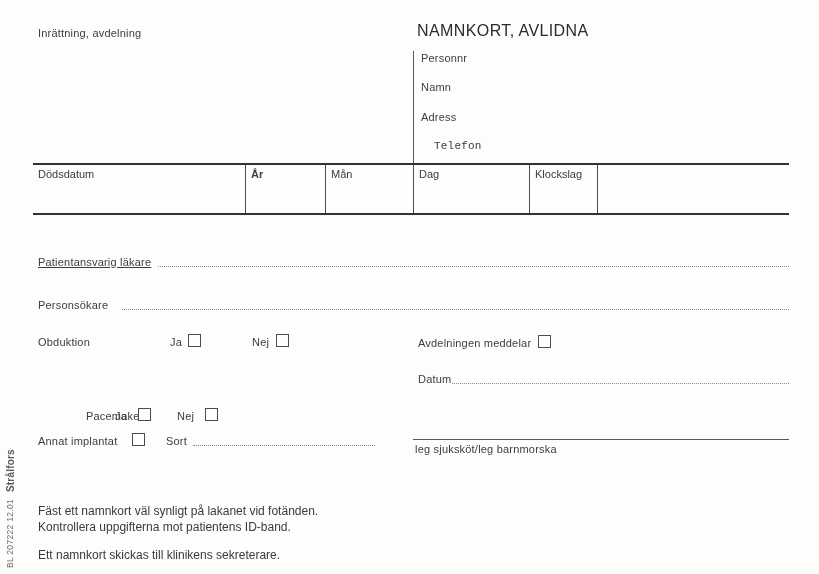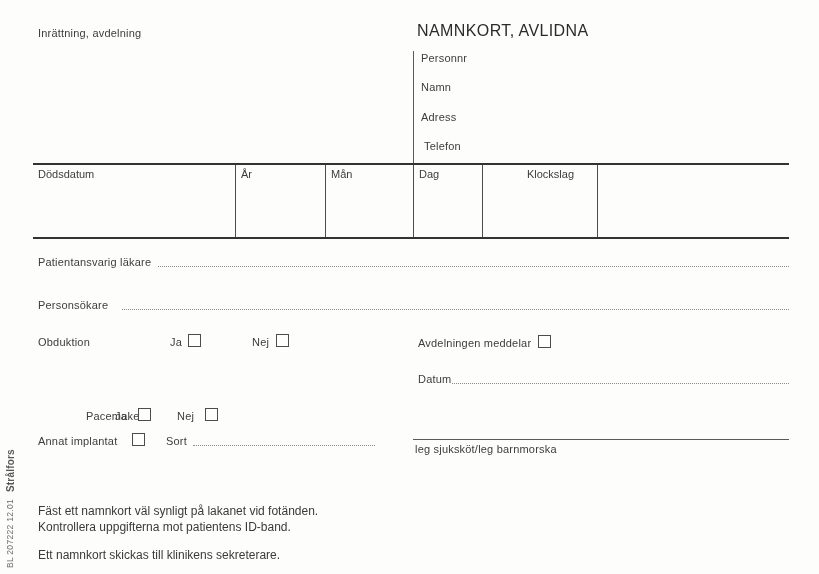--- a/index.html
+++ b/index.html
@@ -31,33 +31,33 @@
   <div class="abs lbl" style="left:38px;top:27px;">Inrättning, avdelning</div>
   <div class="abs title" style="left:417px;top:22px;">NAMNKORT, AVLIDNA</div>
 
   <div class="abs vline" style="left:413px;top:51px;height:112px;"></div>
   <div class="abs lbl" style="left:421px;top:52px;">Personnr</div>
   <div class="abs" style="left:500px;top:50px;width:280px;height:16px;"></div>
   <div class="abs lbl" style="left:421px;top:81px;">Namn</div>
   <div class="abs" style="left:500px;top:79px;width:280px;height:16px;"></div>
   <div class="abs lbl" style="left:421px;top:111px;">Adress</div>
   <div class="abs" style="left:500px;top:109px;width:280px;height:16px;"></div>
-  <div class="abs lbl" style="left:424px;top:140px;">Telefon</div>
+  <div class="abs lbl" style="left:434px;top:140px;font-family:Liberation Mono, monospace;">Telefon</div>
   <div class="abs" style="left:500px;top:138px;width:280px;height:16px;"></div>
 
-  <div class="abs table" style="left:33px;top:163px;width:756px;height:76px;">
+  <div class="abs table" style="left:33px;top:163px;width:756px;height:52px;">
     <div class="cell first" style="left:0;width:202px;">Dödsdatum</div>
-    <div class="cell" style="left:202px;width:90px;">År</div>
+    <div class="cell" style="left:212px;width:90px;font-weight:bold;">År</div>
     <div class="cell" style="left:380px;width:92px;">Dag</div>
     <div class="cell" style="left:292px;width:88px;">Mån</div>
-    <div class="cell" style="left:449px;width:92px;text-align:right;">Klockslag</div>
+    <div class="cell" style="left:496px;width:92px;">Klockslag</div>
     <div class="cell" style="left:564px;width:192px;"></div>
   </div>
 
-  <div class="abs lbl" style="left:38px;top:256px;">Patientansvarig läkare</div>
+  <div class="abs lbl" style="left:38px;top:256px;text-decoration:underline;">Patientansvarig läkare</div>
   <div class="abs dotted" style="left:158px;top:265px;width:631px;"></div>
 
   <div class="abs lbl" style="left:38px;top:299px;">Personsökare</div>
   <div class="abs dotted" style="left:122px;top:308px;width:667px;"></div>
 
   <div class="abs lbl" style="left:38px;top:336px;">Obduktion</div>
   <div class="abs lbl" style="left:170px;top:336px;">Ja</div>
   <div class="abs checkbox" style="left:188px;top:334px;"></div>
   <div class="abs lbl" style="left:252px;top:336px;">Nej</div>
   <div class="abs checkbox" style="left:276px;top:334px;"></div>

